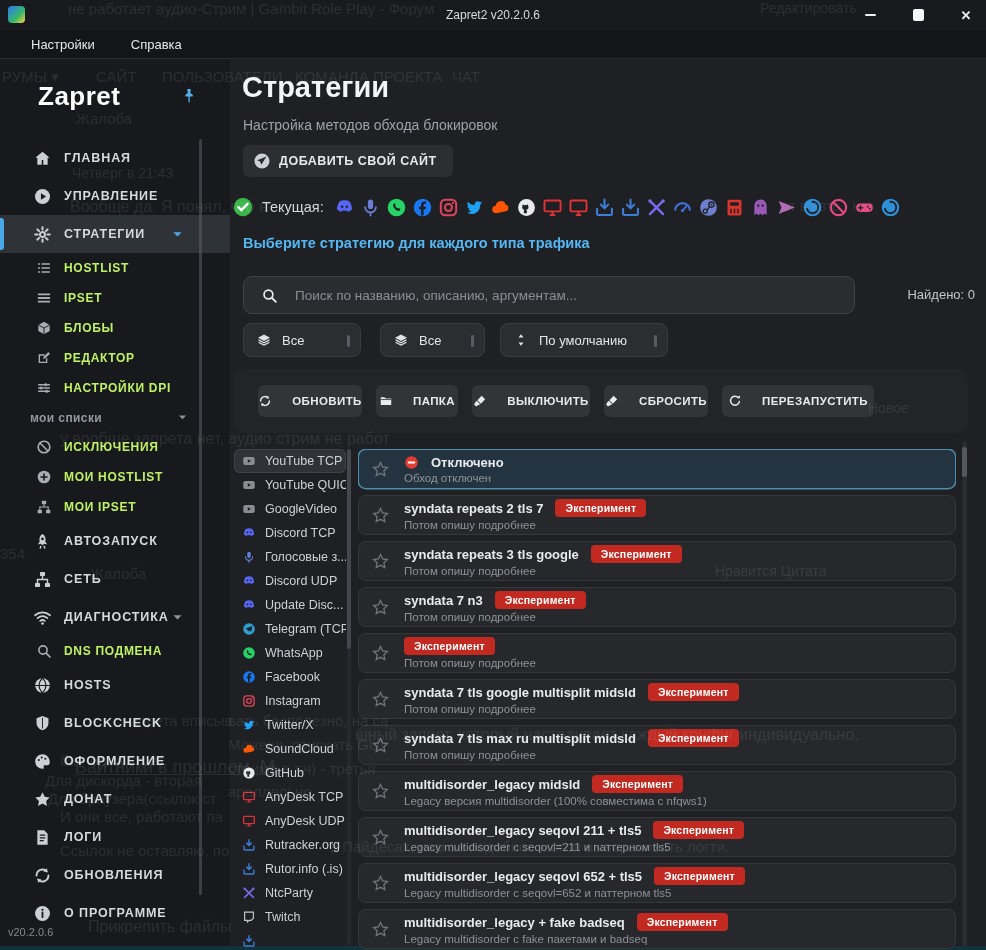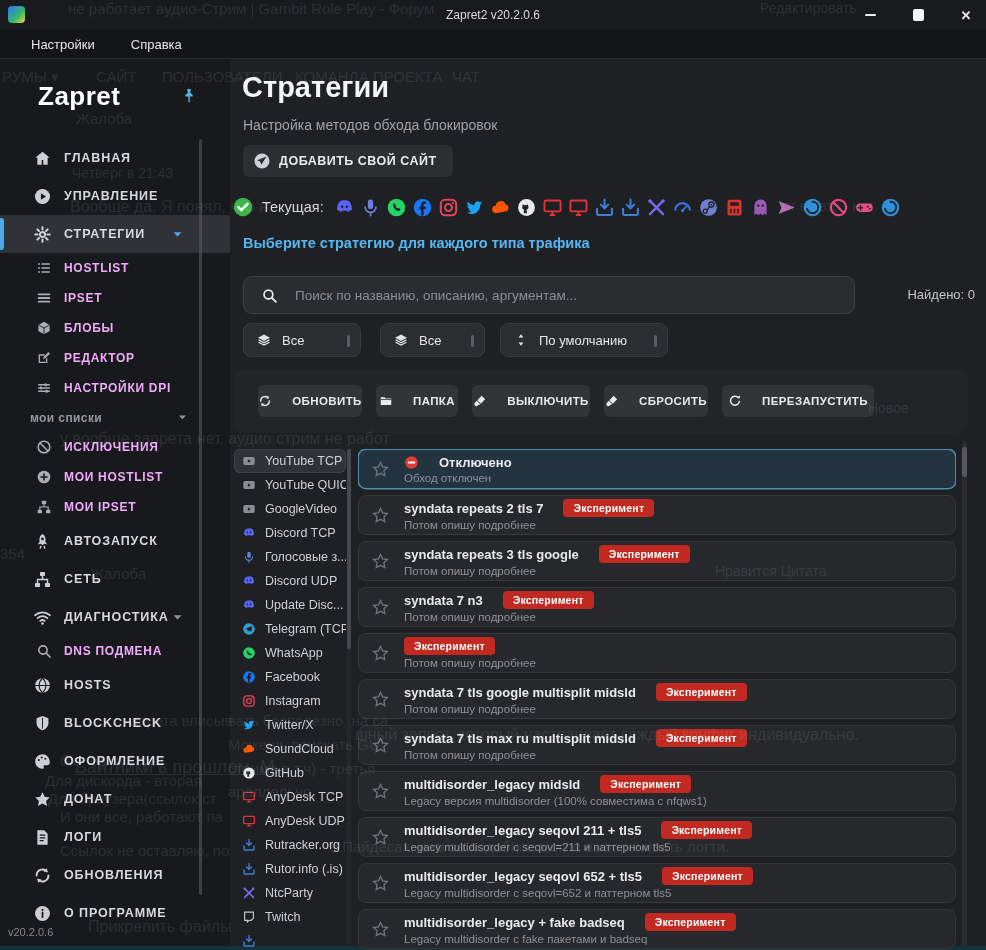--- a/index.html
+++ b/index.html
@@ -33,21 +33,21 @@
   .pin{position:absolute;left:180px;top:28px;width:18px;height:18px;color:#57b1e8}
   .nav{position:absolute;top:80px;left:0;right:0}
   .nav-item{position:relative;display:flex;align-items:center}
   .nav-item.t1{height:38px}
   .nav-item.t2{height:30px}
   .nav-item.section{height:29px}
   .nico{position:absolute;left:33px;width:19px;height:19px;color:#ccd0d5}
   .t2 .nico{left:36px;width:16px;height:16px;color:#a9adb4}
   .nlabel{position:absolute;left:64px;white-space:nowrap}
   .t1 .nlabel{font-size:12.5px;font-weight:700;letter-spacing:.9px;color:#d6d9dd}
-  .t2 .nlabel{font-size:12px;font-weight:600;letter-spacing:.7px;color:#f0abfc}
+  .t2 .nlabel{font-size:12px;font-weight:600;letter-spacing:.7px;color:#bef264}
   .section .nlabel{left:30px;font-size:12px;font-weight:600;letter-spacing:.4px;color:#93979e}
   .nchev{position:absolute;left:170px;width:15px;height:15px;color:#8f939a}
   .section .nchev{left:176px;width:13px;height:13px}
   .nav-item.selected{background:#2f3237}
   .nav-item.selected::before{content:"";position:absolute;left:0;top:3px;bottom:3px;width:4px;
            background:#4aa8e8;border-radius:0 3px 3px 0}
   .nav-item.selected .nchev{color:#4aa8e8}
   .version{position:absolute;left:8px;bottom:8px;font-size:11px;color:#85898f}
   .sb-scroll{position:absolute;left:199px;top:80px;width:3px;height:756px;background:#5b5e64;
              border-radius:2px;opacity:.55}
@@ -101,21 +101,21 @@
   .srv-scroll{position:absolute;left:117px;top:390px;width:4px;height:496px;background:#26282c;border-radius:2px}
   .srv-scroll::after{content:"";position:absolute;left:0;top:0;width:4px;height:200px;background:#45484e;border-radius:2px}
 
   
   .strat-list{position:absolute;left:128px;top:390px;width:598px;height:500px;overflow:hidden;
               display:flex;flex-direction:column;gap:6px}
   .card{position:relative;height:40px;min-height:40px;background:#26282b;border:1px solid #35373b;
         border-radius:8px;display:flex;align-items:center;box-sizing:border-box}
   .card .star{width:19px;height:19px;margin-left:12px;color:#70747b;flex:none}
   .card .body{margin-left:14px;overflow:hidden}
-  .trow{display:flex;align-items:center;gap:20px}
+  .trow{display:flex;align-items:center;gap:12px}
   .sticon{width:15px;height:15px;color:#e03c32}
   .stitle{font-size:13px;font-weight:600;color:#e8eaed;white-space:nowrap}
   .badge{background:#c22a21;color:#fff;font-size:10.5px;font-weight:700;padding:3px 10px;
          border-radius:4px;letter-spacing:.2px;white-space:nowrap}
   .desc{font-size:11.5px;color:#8d9198;margin-top:2px;white-space:nowrap}
   .card.selected{background:#233440;border-color:#4c8dac;box-shadow:0 0 0 .5px #4c8dac}
   .strat-scroll{position:absolute;left:732px;top:382px;width:5px;height:506px;background:#2a2c2f;border-radius:3px}
   .strat-scroll::after{content:"";position:absolute;left:0;top:6px;width:5px;height:30px;background:#55585e;border-radius:3px}
 
   

